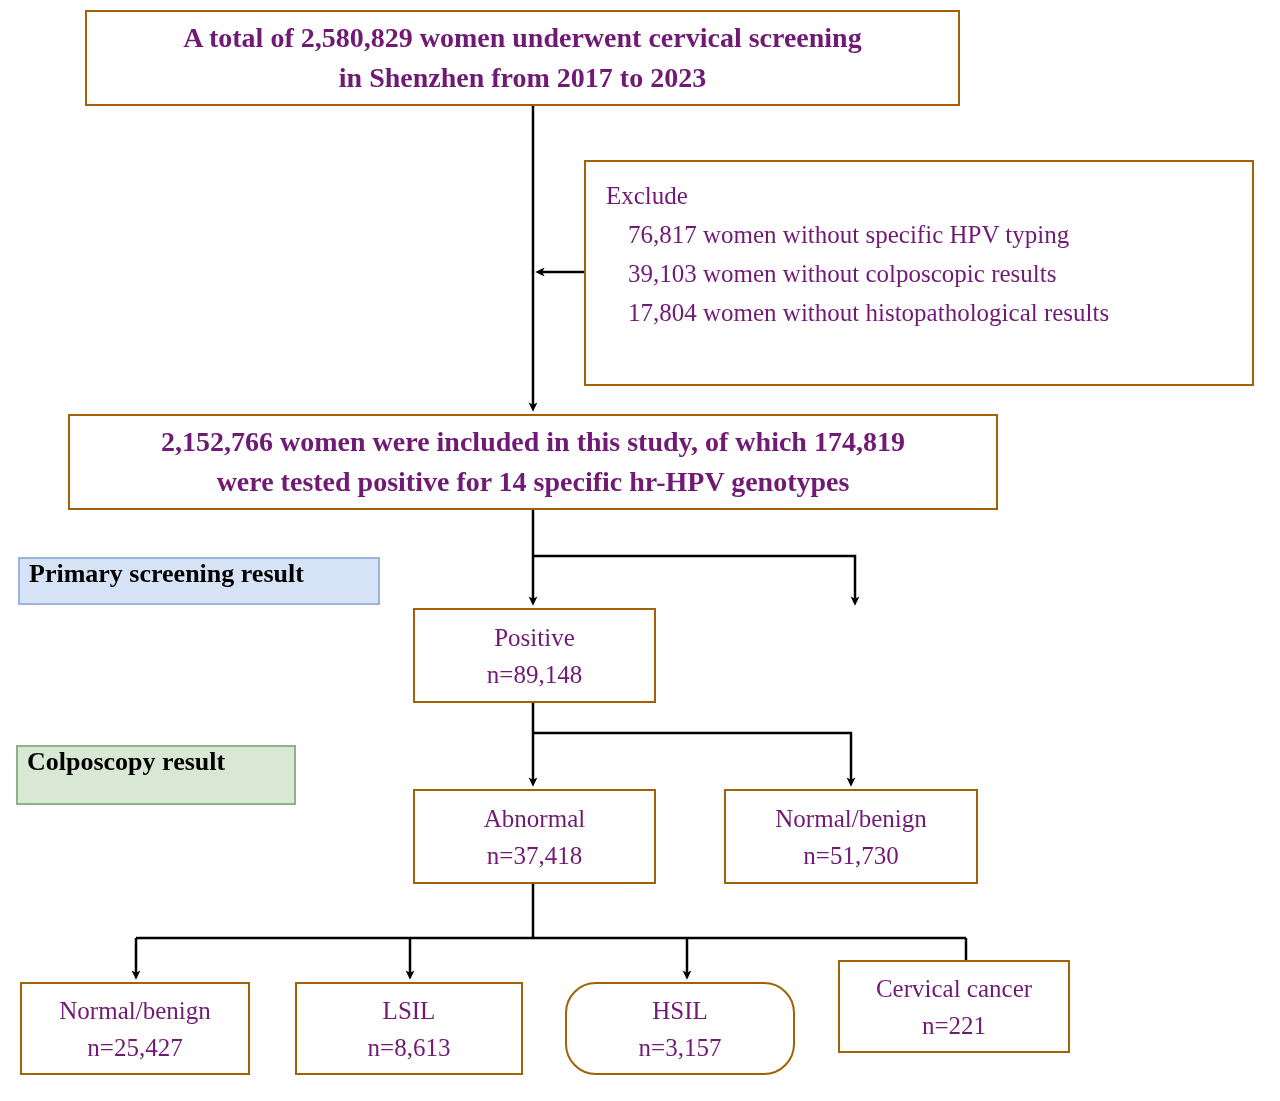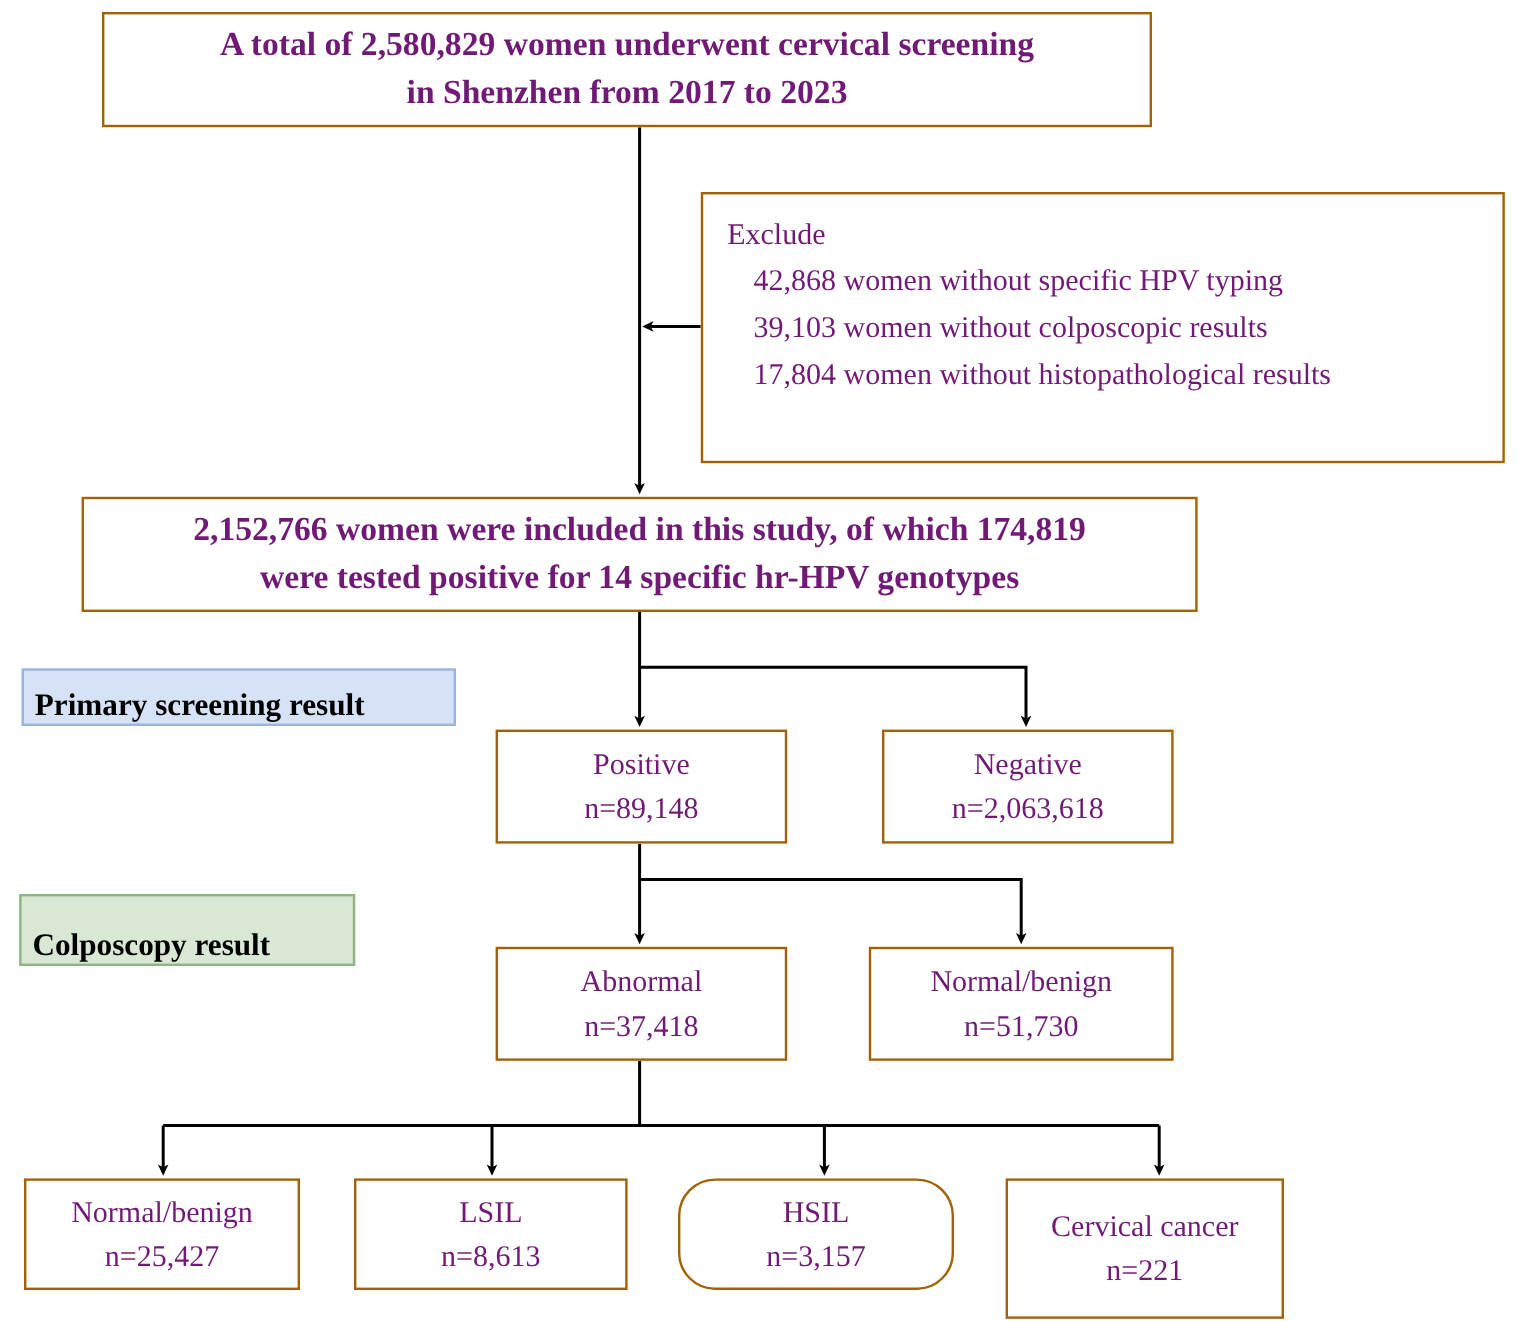--- a/index.html
+++ b/index.html
@@ -126,31 +126,31 @@
   }
   #node-histo-2 {
     left: 565px;
     top: 982px;
     width: 230px;
     height: 93px;
     border-radius: 31px;
   }
   #node-histo-3 {
     left: 838px;
-    top: 982px;
+    top: 960px;
     width: 232px;
-    height: 117px;
+    height: 93px;
   }
 
   
   .stage-label {
     position: absolute;
     box-sizing: border-box;
     display: flex;
-    align-items: flex-end;
+    align-items: flex-start;
     justify-content: flex-start;
     font-weight: bold;
     font-size: 26px;
     color: #000000;
     padding: 0 9px;
     z-index: 3;
     white-space: nowrap;
   }
   #label-primary {
     left: 18px;
@@ -207,39 +207,35 @@
     <line x1="966" y1="938" x2="966" y2="975" stroke="#000000" stroke-width="2.5" marker-end="url(#arrowhead)"></line>
   </svg>
 
   <div class="node bold" id="node-total">
     <span class="line">A total of 2,580,829 women underwent cervical screening</span>
     <span class="line">in Shenzhen from 2017 to 2023</span>
   </div>
 
   <div class="node left-align" id="node-exclude">
     <span class="line">Exclude</span>
-    <span class="line indent">42,868 women without specific HPV typing</span>
+    <span class="line indent">76,817 women without specific HPV typing</span>
     <span class="line indent">39,103 women without colposcopic results</span>
     <span class="line indent">17,804 women without histopathological results</span>
   </div>
 
   <div class="node bold" id="node-included">
     <span class="line">2,152,766 women were included in this study, of which 174,819</span>
     <span class="line">were tested positive for 14 specific hr-HPV genotypes</span>
   </div>
 
   <div class="node result" id="node-positive">
     <span class="line">Positive</span>
     <span class="line">n=89,148</span>
   </div>
 
-  <div class="node result" id="node-negative">
-    <span class="line">Negative</span>
-    <span class="line">n=2,063,618</span>
-  </div>
 
   <div class="node result" id="node-abnormal">
     <span class="line">Abnormal</span>
     <span class="line">n=37,418</span>
   </div>
 
   <div class="node result" id="node-colpo-normal">
     <span class="line">Normal/benign</span>
     <span class="line">n=51,730</span>
   </div>

